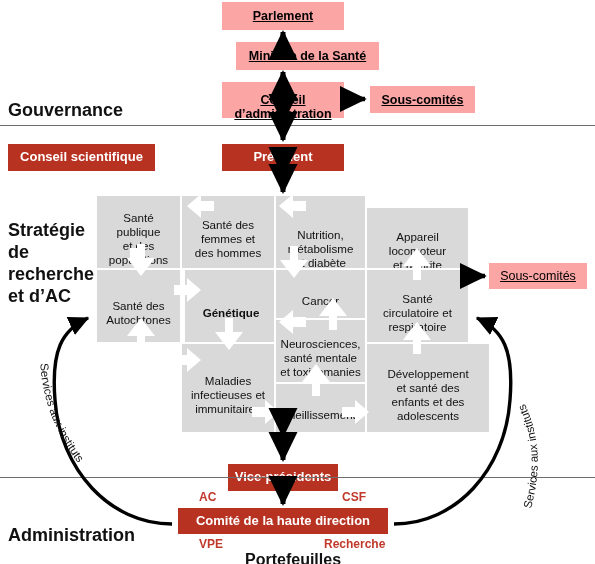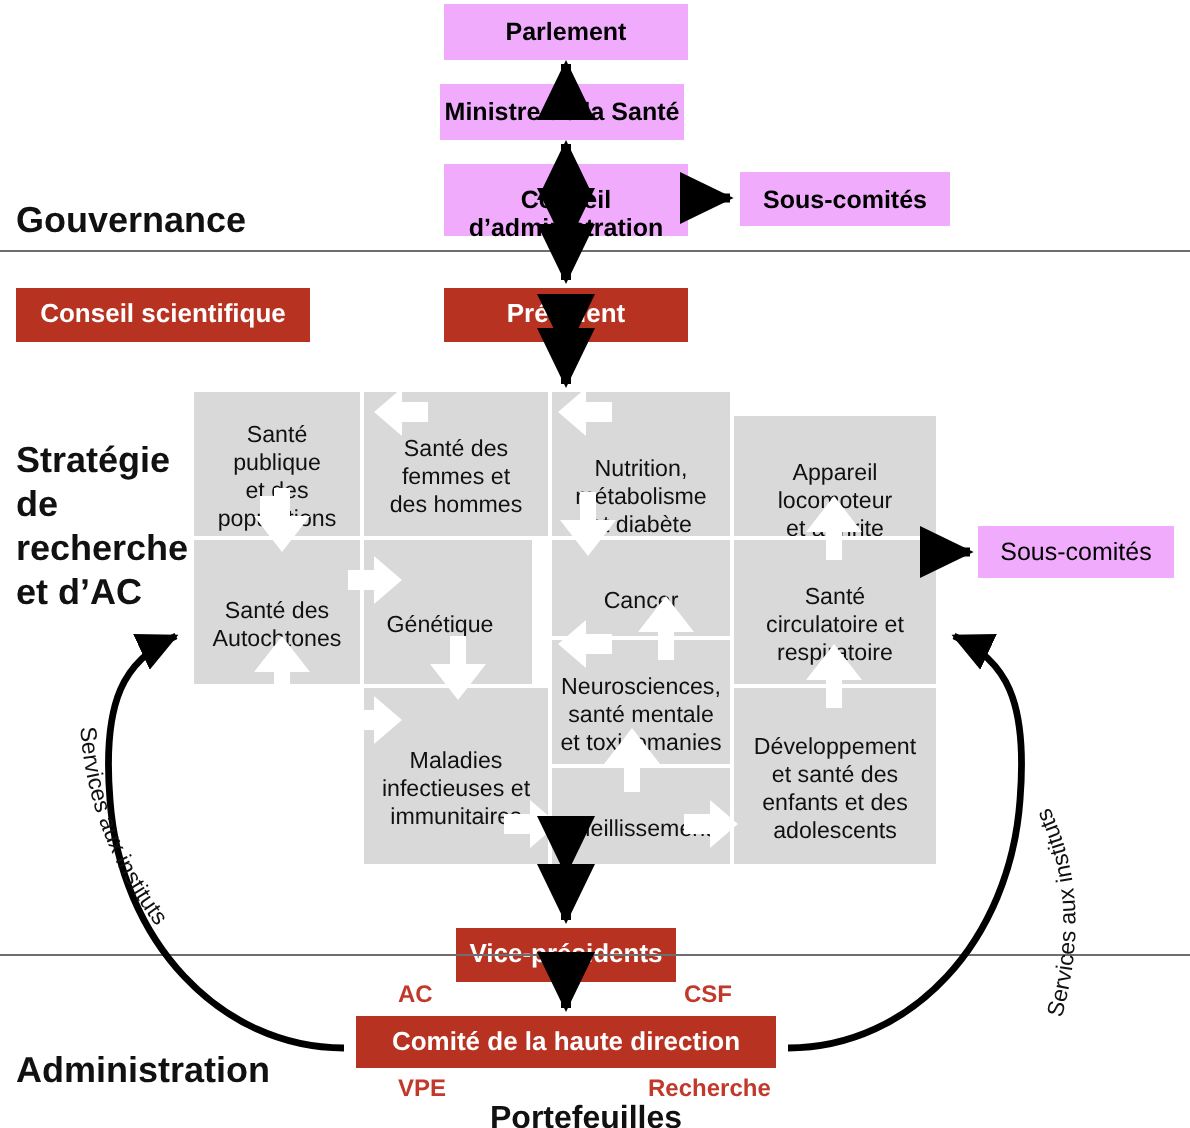--- a/index.html
+++ b/index.html
@@ -12,21 +12,21 @@
   #stage{position:absolute;left:0;top:0;width:595px;height:564px;}
 
   
   .box{
     position:absolute;
     display:flex;align-items:center;justify-content:center;
     text-align:center;
     box-sizing:border-box;
     line-height:1.12;
   }
-  .gray{background:#f0abfc;color:#000;font-weight:bold;font-size:12.5px;}
+  .gray{background:#fca5a5;color:#000;font-weight:bold;font-size:12.5px;text-decoration:underline;}
   .gray.plain{font-weight:normal;}
   .red{background:#b83222;color:#ffffff;font-weight:bold;font-size:13px;}
 
   
   .seclabel{
     position:absolute;font-weight:bold;font-size:18px;color:#111;
     line-height:1.22;
   }
   .divider{position:absolute;height:1px;background:#6e6e6e;}
 
@@ -58,21 +58,21 @@
 </style>
 </head>
 <body>
 
 <div id="stage">
 
   <div class="box gray" style="left:222px;top:2px;width:122px;height:28px;">
     <span>Parlement</span>
   </div>
 
-  <div class="box gray" style="left:220px;top:42px;width:122px;height:28px;">
+  <div class="box gray" style="left:236px;top:42px;width:143px;height:28px;">
     <span>Ministre de la Santé</span>
   </div>
 
   <div class="box gray ml" style="left:222px;top:82px;width:122px;height:36px;"><br>    Conseil<br>d’administration<br>  </div>
 
   <div class="box gray" style="left:370px;top:86px;width:105px;height:27px;">
     <span>Sous-comités</span>
   </div>
 
   <div class="seclabel" style="left:8px;top:100px;">
@@ -89,31 +89,31 @@
   </div>
 
   <div class="seclabel ml" style="left:8px;top:198px;width:90px;"><br>    Stratégie de<br>recherche<br>et d’AC<br>  </div>
 
   <div id="grid">
 
     <div class="cell ml" style="left:0px;top:0px;width:83px;height:72px;"><br>      Santé<br>publique<br>et des<br>populations<br>    </div>
     <div class="cell ml" style="left:0px;top:74px;width:83px;height:72px;"><br>      Santé des<br>Autochtones<br>    </div>
 
     <div class="cell ml" style="left:85px;top:0px;width:92px;height:72px;"><br>      Santé des<br>femmes et<br>des hommes<br>    </div>
-    <div class="cell ml" style="left:77px;top:74px;width:92px;height:72px;"><br>      Génétique<br>    </div>
+    <div class="cell ml" style="left:88px;top:74px;width:92px;height:72px;font-weight:bold;"><br>      Génétique<br>    </div>
     <div class="cell ml" style="left:85px;top:148px;width:92px;height:88px;"><br>      Maladies<br>infectieuses et<br>immunitaires<br>    </div>
 
     <div class="cell ml" style="left:179px;top:0px;width:89px;height:92px;"><br>      Nutrition,<br>métabolisme<br>et diabète<br>    </div>
     <div class="cell ml" style="left:179px;top:74px;width:89px;height:48px;"><br>      Cancer<br>    </div>
     <div class="cell ml" style="left:179px;top:124px;width:89px;height:62px;"><br>      Neurosciences,<br>santé mentale<br>et toxicomanies<br>    </div>
     <div class="cell ml" style="left:179px;top:188px;width:89px;height:48px;"><br>      Vieillissement<br>    </div>
 
     <div class="cell ml" style="left:270px;top:12px;width:101px;height:72px;"><br>      Appareil<br>locomoteur<br>et arthrite<br>    </div>
     <div class="cell ml" style="left:270px;top:74px;width:101px;height:72px;"><br>      Santé<br>circulatoire et<br>respiratoire<br>    </div>
-    <div class="cell ml" style="left:270px;top:148px;width:101px;height:88px;"><br>      Développement<br>et santé des<br>enfants et des<br>adolescents<br>    </div>
+    <div class="cell ml" style="left:270px;top:148px;width:122px;height:88px;"><br>      Développement<br>et santé des<br>enfants et des<br>adolescents<br>    </div>
 
     <svg id="gridarrows" viewBox="0 0 371 236">
       <g fill="#ffffff" stroke="none">
 
         <g>
           <path d="M33 64 h8 v-12 h-8 l0 0 z"></path>
           <path d="M30 62 h10 v-14 h8 v14 h10 l-14 18 z"></path>
         </g>
 
         <g>

